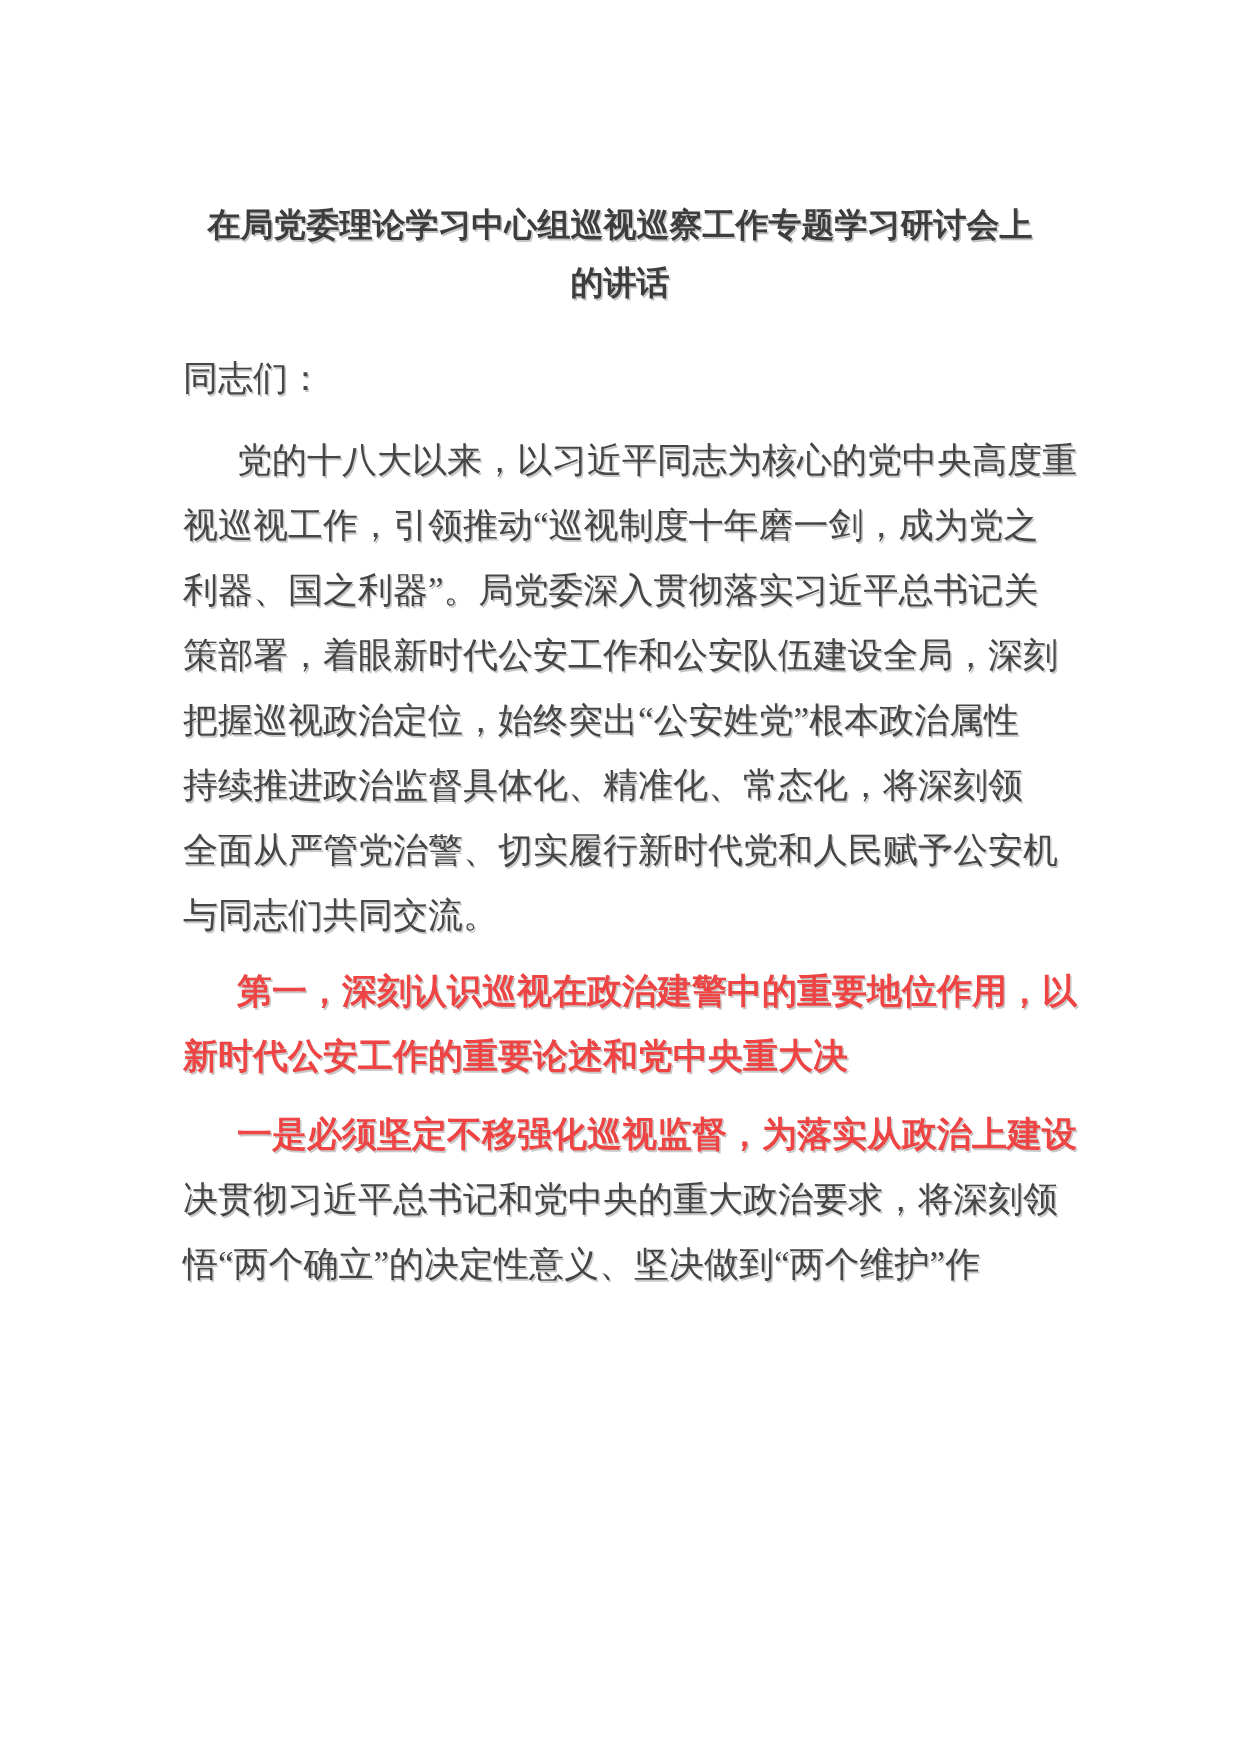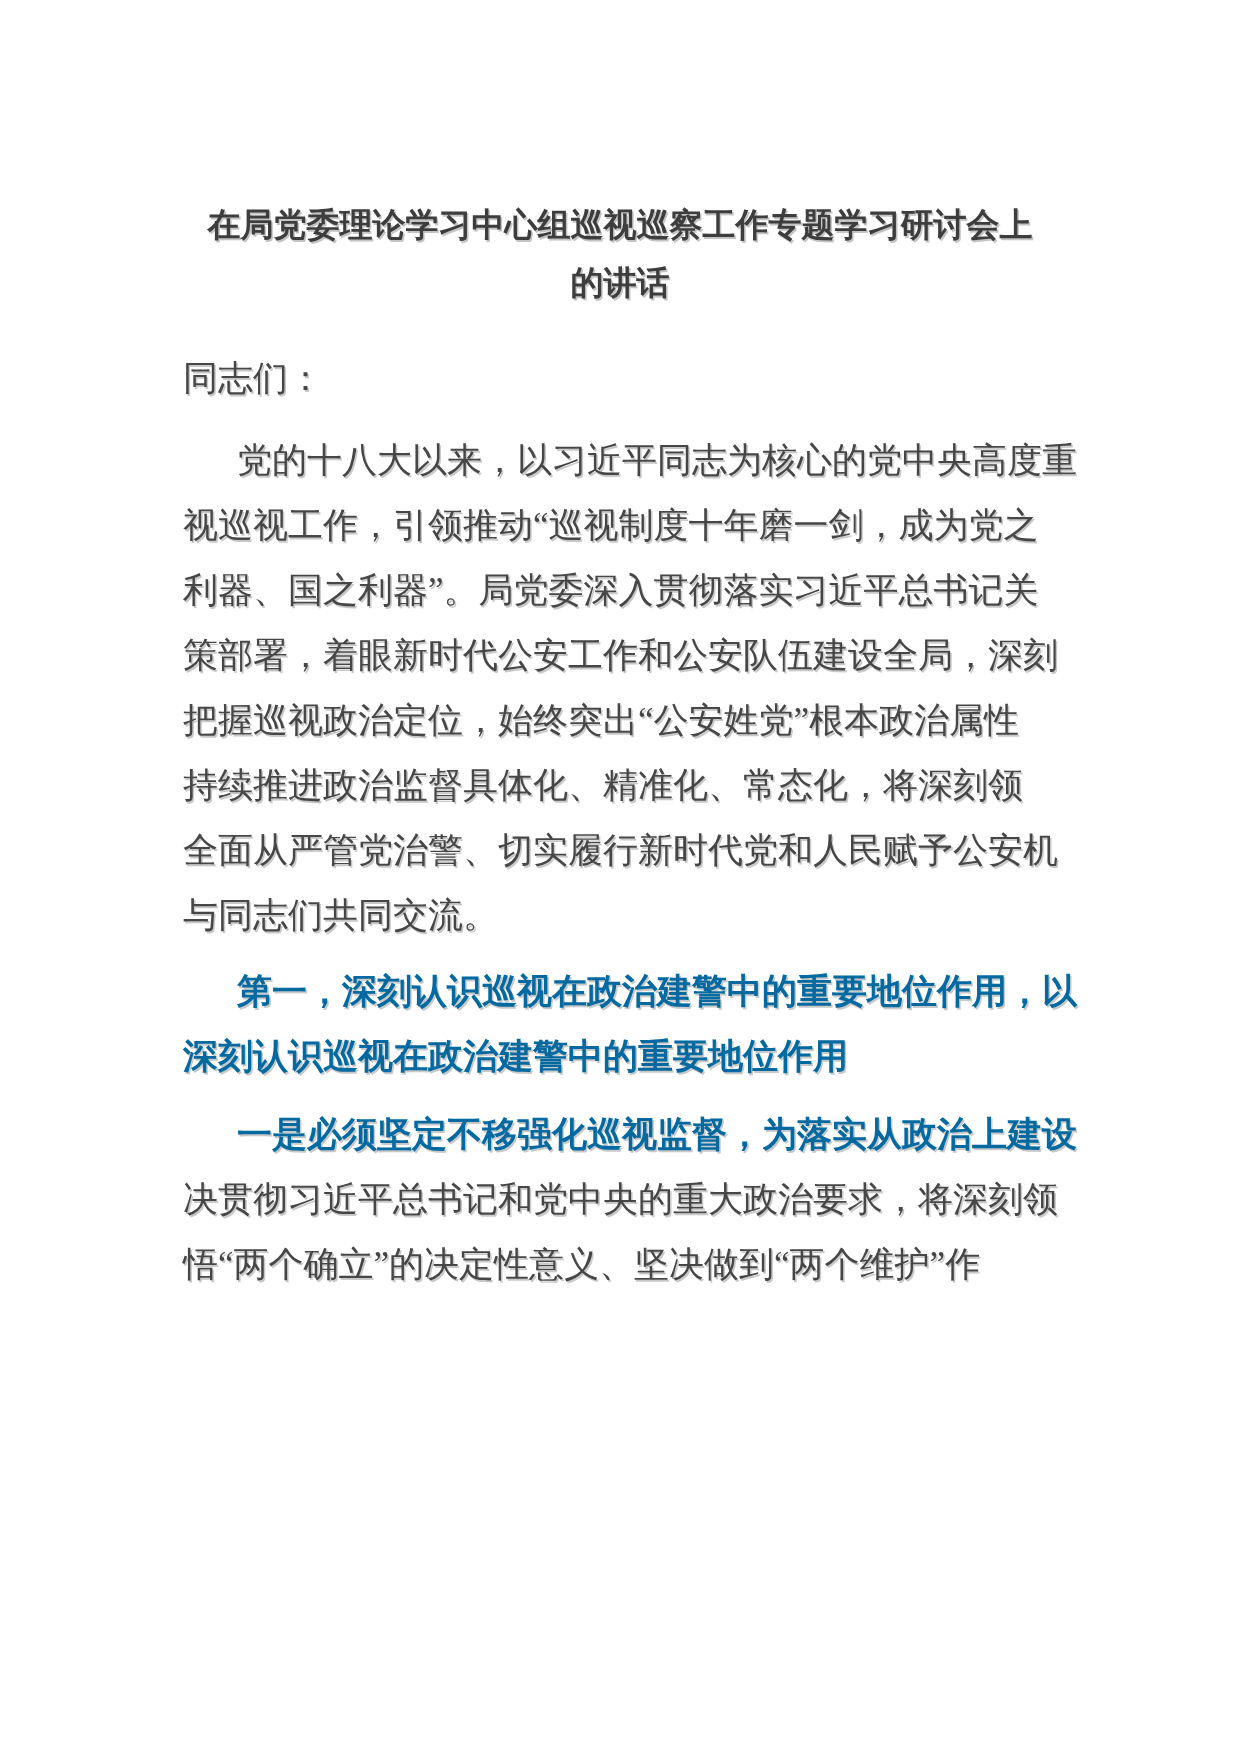--- a/index.html
+++ b/index.html
@@ -38,21 +38,21 @@
     line-height: 65px;
     font-size: 35px;
     color: #464646;
     white-space: nowrap;
     text-shadow: 1.5px 1.5px 0 #c9c9c9;
   }
   .doc-line.indent { padding-left: 54px; }
   .block-heading .doc-line,
   .seg-bold {
     font-weight: 700;
-    color: #0369a1;
+    color: #ef4444;
   }
 </style>
 </head>
 <body>
 
 <div class="page" style="background: rgb(255, 255, 255);">
   <h1 class="doc-title" style="color: rgb(61, 61, 61);">
       <div class="title-line">在局党委理论学习中心组巡视巡察工作专题学习研讨会上</div>
       <div class="title-line">的讲话</div>
     </h1>
@@ -65,21 +65,21 @@
         <div class="doc-line"><span class="seg">视巡视工作，引领推动“巡视制度十年磨一剑，成为党之</span></div>
         <div class="doc-line"><span class="seg">利器、国之利器”。局党委深入贯彻落实习近平总书记关</span></div>
         <div class="doc-line"><span class="seg">策部署，着眼新时代公安工作和公安队伍建设全局，深刻</span></div>
         <div class="doc-line"><span class="seg">把握巡视政治定位，始终突出“公安姓党”根本政治属性</span></div>
         <div class="doc-line"><span class="seg">持续推进政治监督具体化、精准化、常态化，将深刻领</span></div>
         <div class="doc-line"><span class="seg">全面从严管党治警、切实履行新时代党和人民赋予公安机</span></div>
         <div class="doc-line"><span class="seg">与同志们共同交流。</span></div>
       </div>
       <div class="block block-heading">
         <div class="doc-line indent"><span class="seg seg-bold">第一，深刻认识巡视在政治建警中的重要地位作用，以</span></div>
-        <div class="doc-line"><span class="seg seg-bold">深刻认识巡视在政治建警中的重要地位作用</span></div>
+        <div class="doc-line"><span class="seg seg-bold">新时代公安工作的重要论述和党中央重大决</span></div>
       </div>
       <div class="block block-paragraph">
         <div class="doc-line indent"><span class="seg seg-bold">一是必须坚定不移强化巡视监督，为落实从政治上建设</span></div>
         <div class="doc-line"><span class="seg">决贯彻习近平总书记和党中央的重大政治要求，将深刻领</span></div>
         <div class="doc-line"><span class="seg">悟“两个确立”的决定性意义、坚决做到“两个维护”作</span></div>
       </div>
     </div>
 </div>
 
 </body></html>

